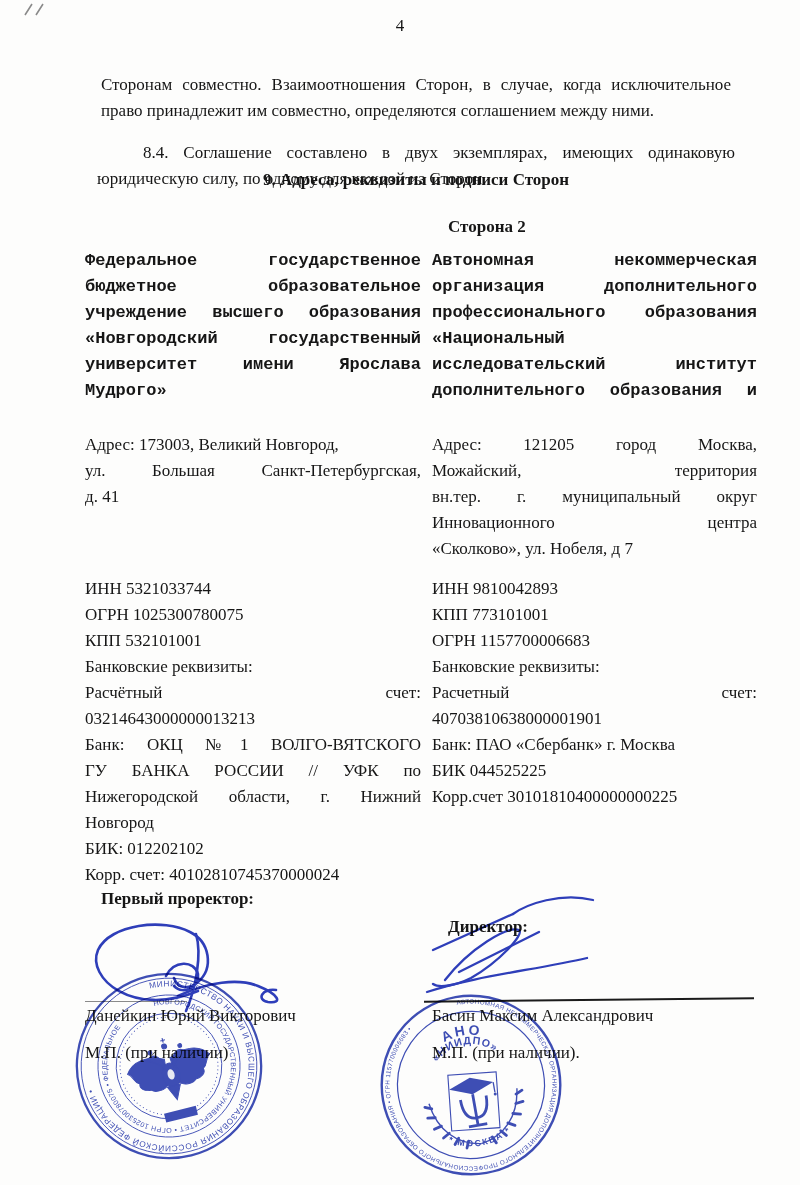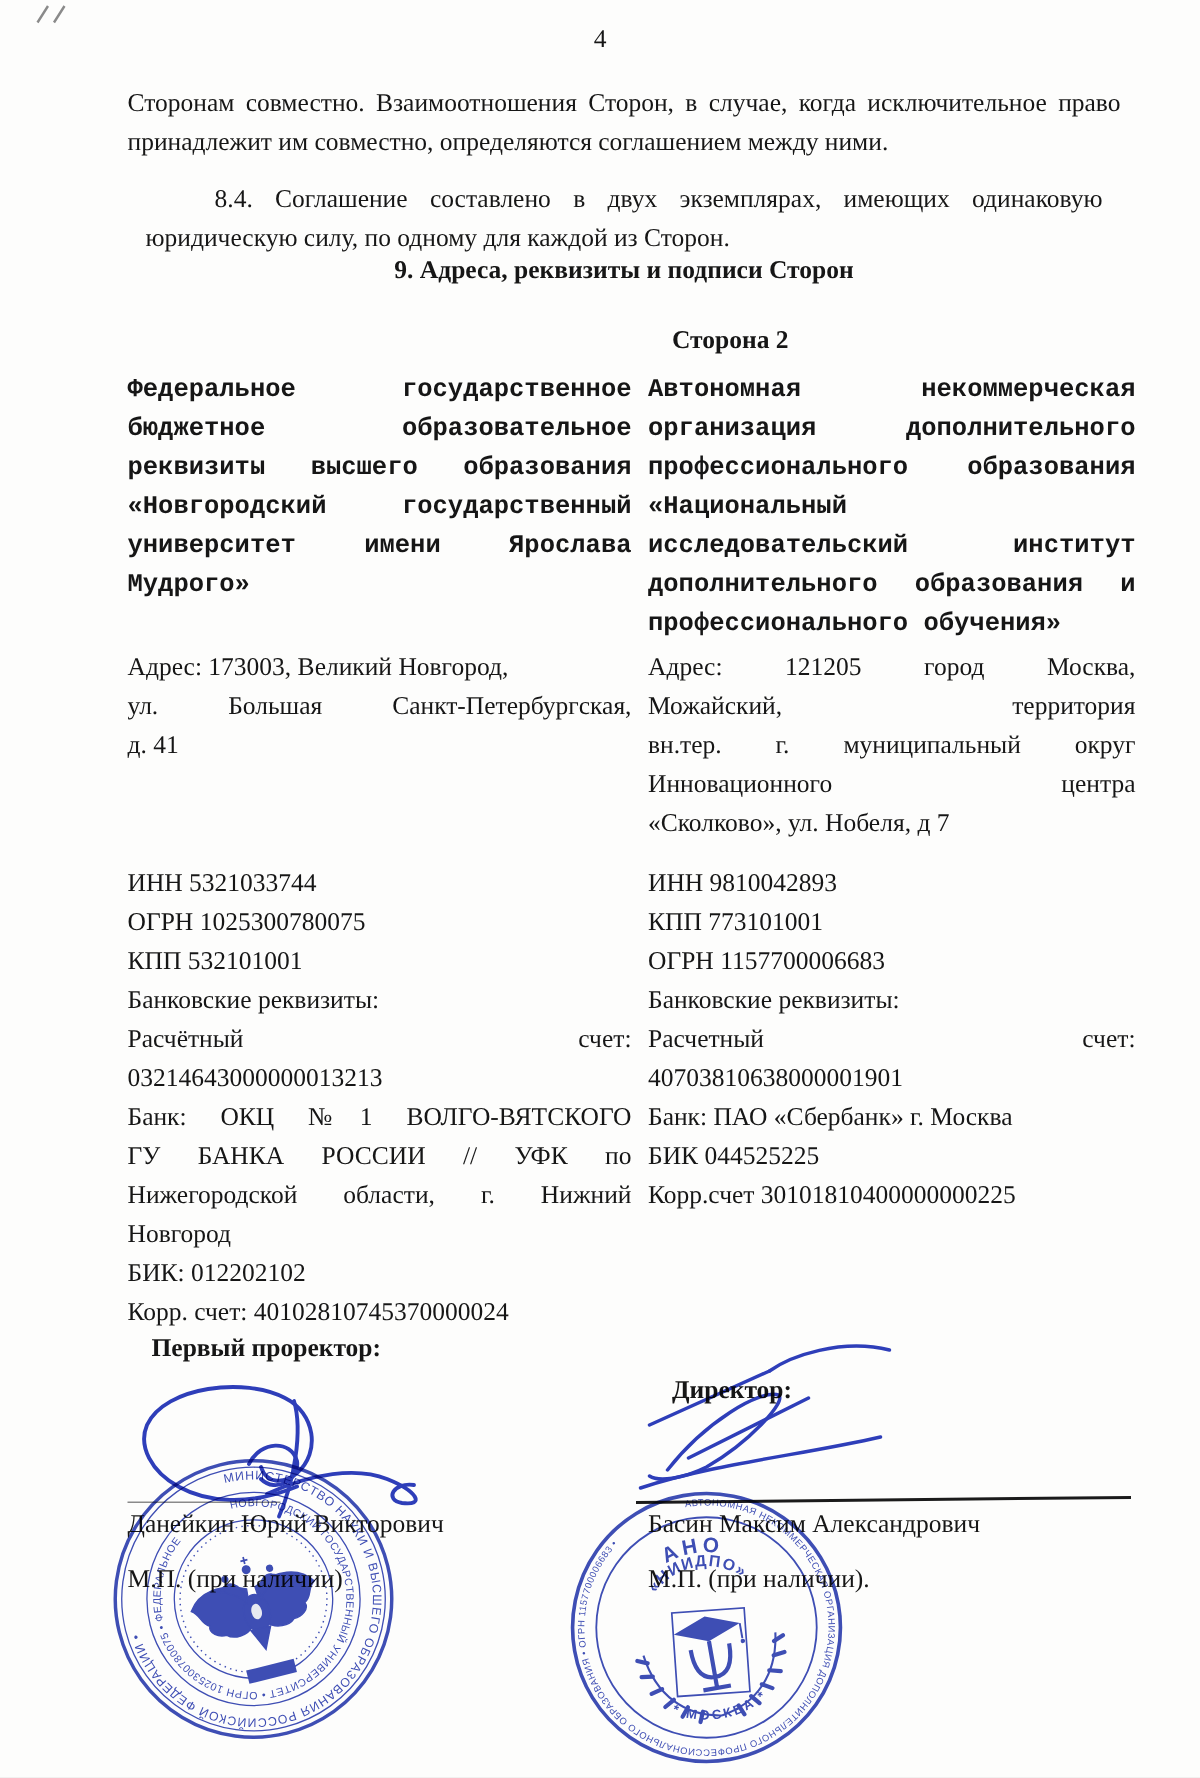--- a/index.html
+++ b/index.html
@@ -25,31 +25,31 @@
 
 <div class="page">
 
   <svg class="abs" style="left:22px;top:2px" width="28" height="16">
     <path d="M3,13 L10,2 M14,13 L21,2" stroke="#8a8a8a" stroke-width="1.6" fill="none"></path>
   </svg>
 
   <div class="abs t center" style="left:0;top:13px;width:800px">4</div>
 
   <div class="abs" style="left:85px;top:56px;width:662px">
-    <p class="t just" style="margin:0">Сторонам совместно. Взаимоотношения Сторон, в случае, когда исключительное право принадлежит им совместно, определяются соглашением между ними.</p>
+    <p class="t just" style="margin:16px">Сторонам совместно. Взаимоотношения Сторон, в случае, когда исключительное право принадлежит им совместно, определяются соглашением между ними.</p>
     <p class="t just" style="margin:12px;text-indent:46px">8.4. Соглашение составлено в двух экземплярах, имеющих одинаковую юридическую силу, по одному для каждой из Сторон.</p>
   </div>
 
   <div class="abs t b center" style="left:0;top:167px;width:800px">9. Адреса, реквизиты и подписи Сторон</div>
 
 
   <div class="abs col1" style="top:248px">
     <div class="org jl">Федеральное государственное</div>
     <div class="org jl">бюджетное образовательное</div>
-    <div class="org jl">реквизиты высшего образования</div>
+    <div class="org jl">учреждение высшего образования</div>
     <div class="org jl">«Новгородский государственный</div>
     <div class="org jl">университет имени Ярослава</div>
     <div class="org">Мудрого»</div>
   </div>
 
   <div class="abs col1" style="top:432px">
     <div class="addr">Адрес: 173003, Великий Новгород,</div>
     <div class="addr jl">ул. Большая Санкт-Петербургская,</div>
     <div class="addr">д. 41</div>
   </div>
@@ -71,21 +71,20 @@
 
   <div class="abs t b col2" style="top:214px">Сторона 2</div>
 
   <div class="abs col2" style="top:248px">
     <div class="org jl">Автономная некоммерческая</div>
     <div class="org jl">организация дополнительного</div>
     <div class="org jl">профессионального образования</div>
     <div class="org">«Национальный</div>
     <div class="org jl">исследовательский институт</div>
     <div class="org jl">дополнительного образования и</div>
-    <div class="org">профессионального обучения»</div>
   </div>
 
   <div class="abs col2" style="top:432px">
     <div class="addr jl">Адрес: 121205 город Москва,</div>
     <div class="addr jl">Можайский, территория</div>
     <div class="addr jl">вн.тер. г. муниципальный округ</div>
     <div class="addr jl">Инновационного центра</div>
     <div class="addr">«Сколково», ул. Нобеля, д 7</div>
   </div>
 

